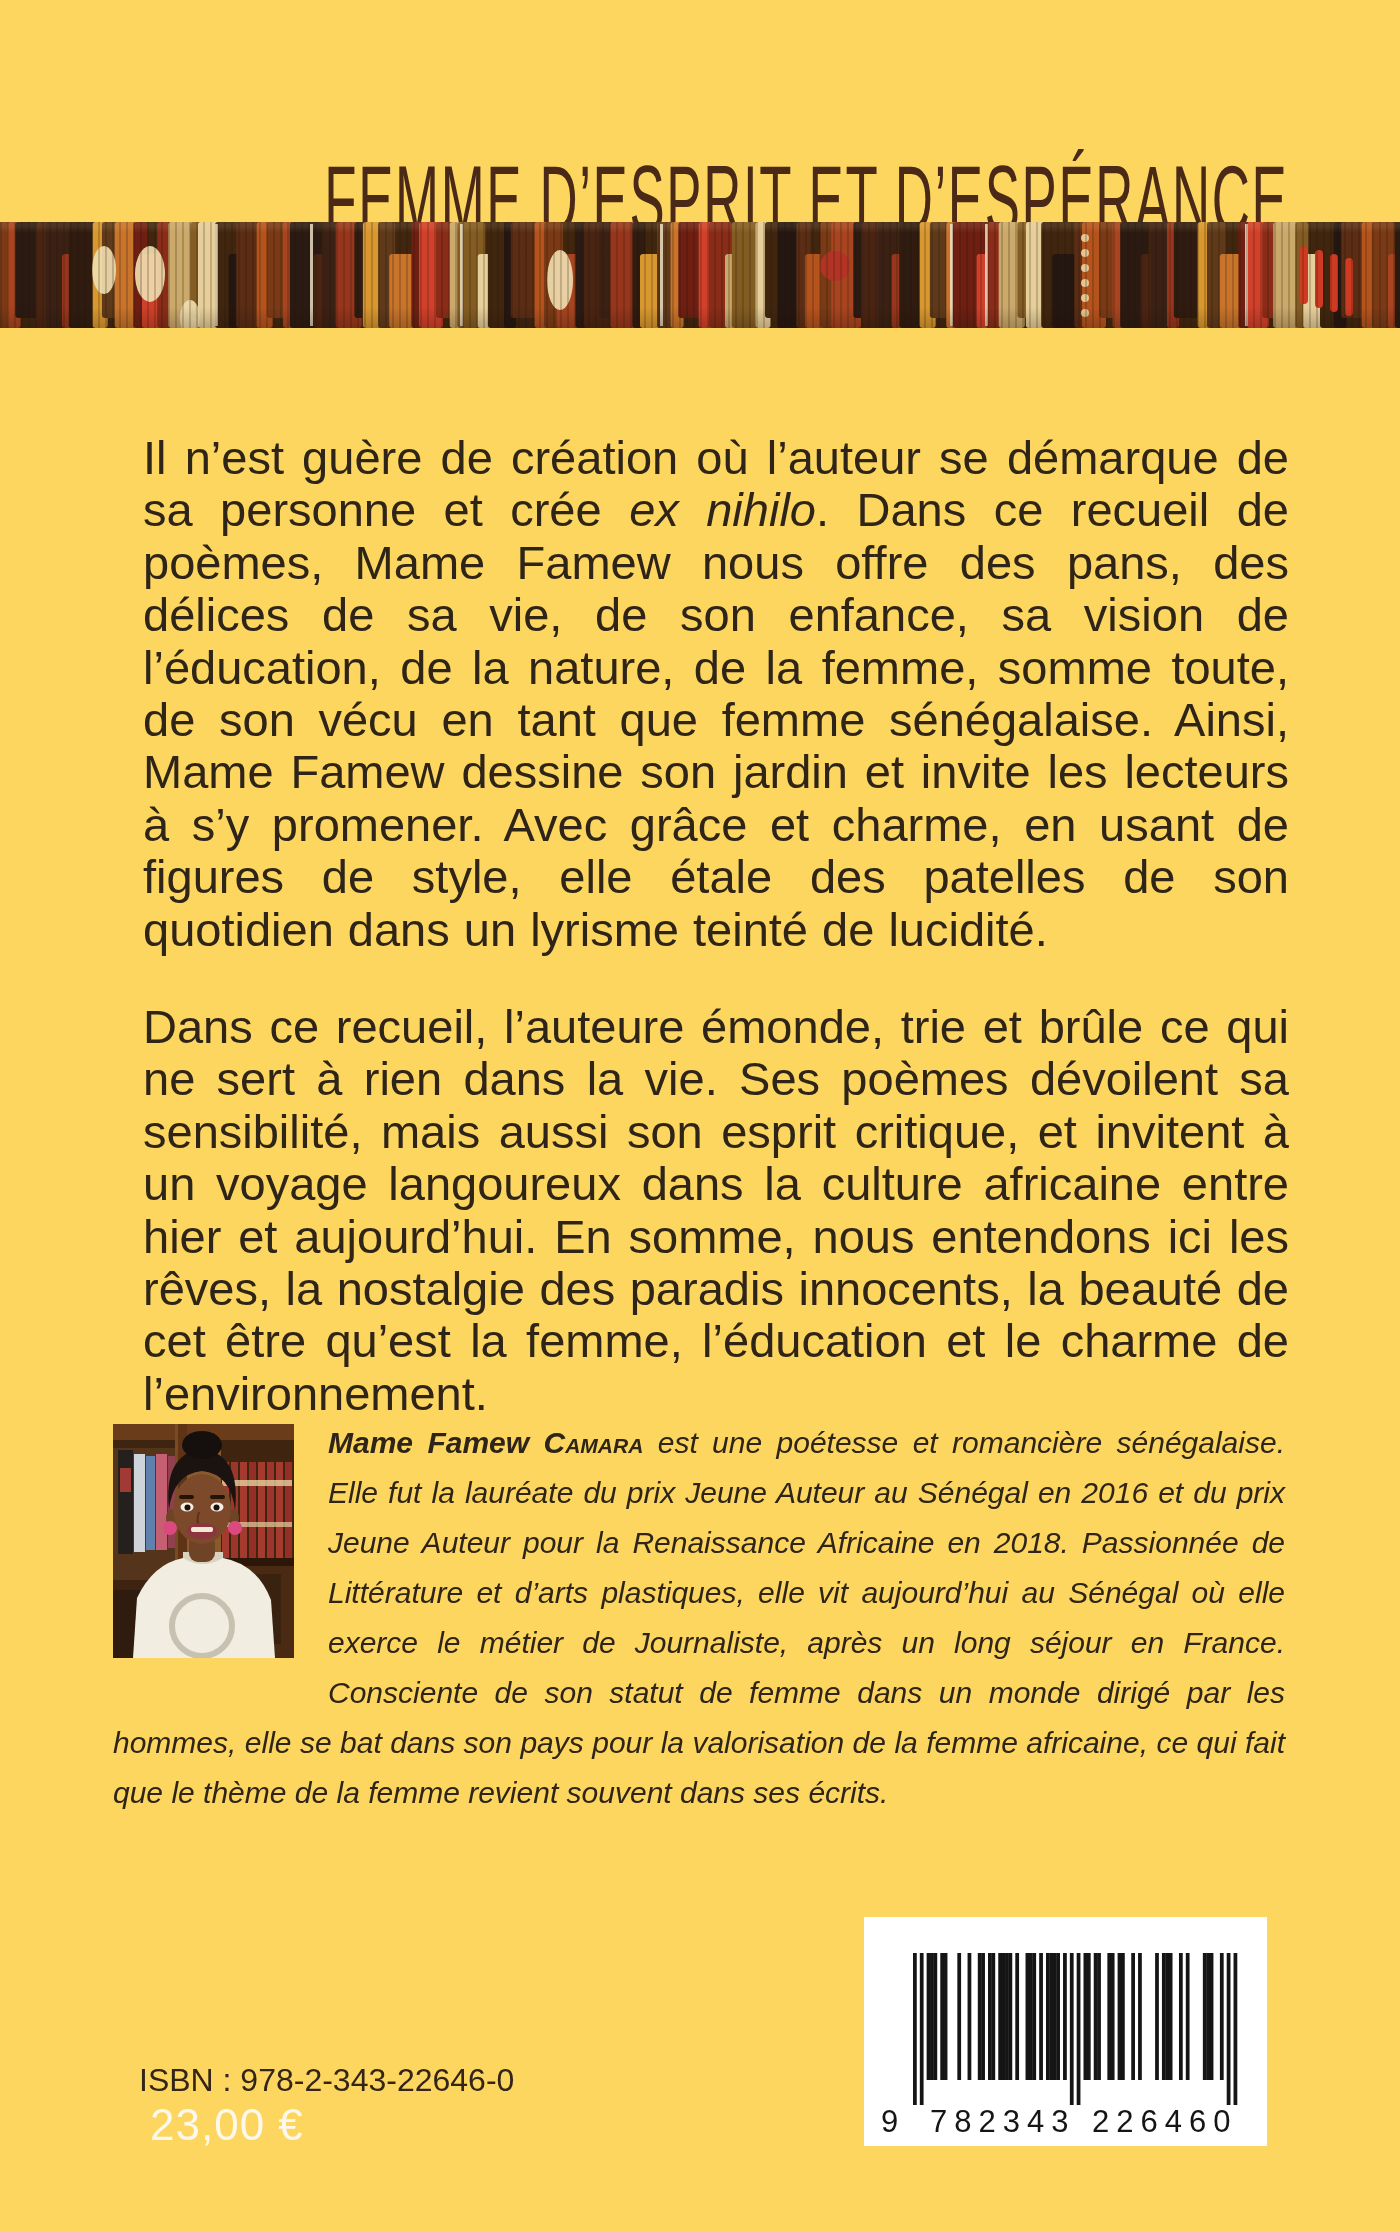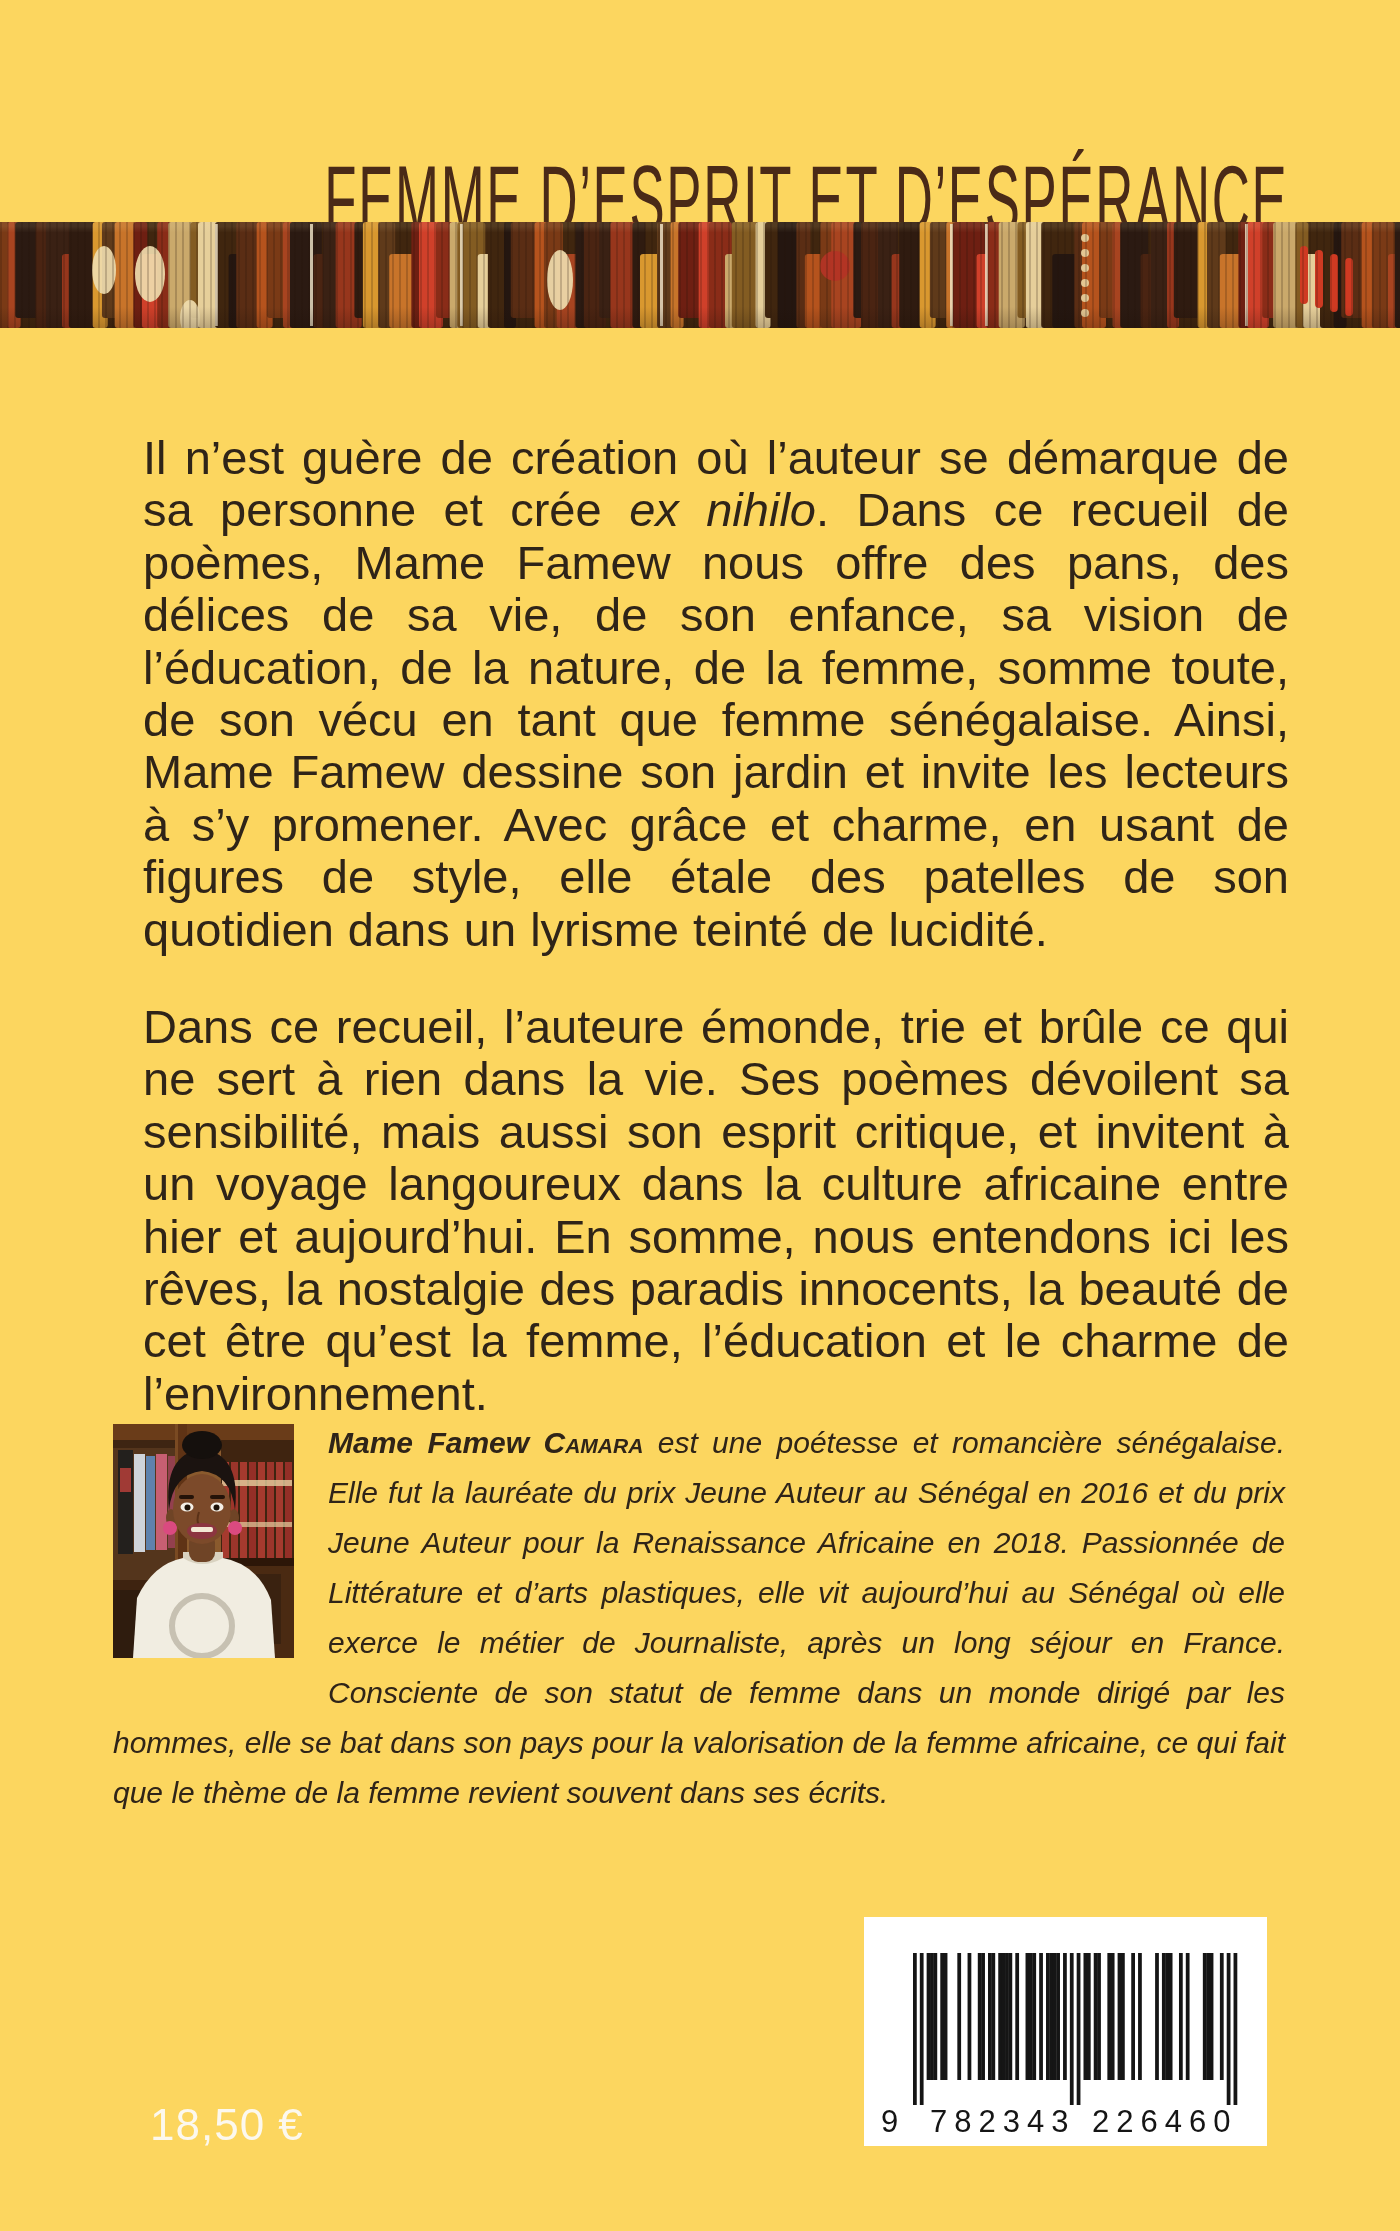--- a/index.html
+++ b/index.html
@@ -288,21 +288,22 @@
       <circle cx="74.5" cy="83.5" r="3" fill="#1d1208"></circle>
       <circle cx="103.5" cy="83.5" r="3" fill="#1d1208"></circle>
       <path d="M86 88 q-3 9 0 13" stroke="#5a3118" stroke-width="2" fill="none"></path>
       <ellipse cx="89" cy="107" rx="15" ry="8" fill="#8c3540"></ellipse>
       <rect x="78" y="103" width="22" height="5" rx="2" fill="#f3e8d4"></rect>
       <circle cx="89" cy="202" r="30" fill="none" stroke="#b8b2a2" stroke-width="6" opacity="0.75"></circle>
     </svg>
     <span class="name">Mame Famew </span><span class="smallcaps">Camara</span><span> est une poétesse et romancière sénégalaise. Elle fut la lauréate du prix Jeune Auteur au Sénégal en 2016 et du prix Jeune Auteur pour la Renaissance Africaine en 2018. Passionnée de Littérature et d’arts plastiques, elle vit aujourd’hui au Sénégal où elle exerce le métier de Journaliste, après un long séjour en France. Consciente de son statut de femme dans un monde dirigé par les hommes, elle se bat dans son pays pour la valorisation de la femme africaine, ce qui fait que le thème de la femme revient souvent dans ses écrits.</span>
   </div>
 
-  <p class="price">18,50 €</p>
+  <p class="isbn">ISBN : 978-2-343-22646-0</p>
+  <p class="price">23,00 €</p>
 
   <div class="barcode-box">
     <svg viewBox="0 0 403 229">
       <g id="bc-bars">
           <rect x="49.00" y="36" width="3.76" height="152" fill="#151515"></rect>
           <rect x="55.82" y="36" width="3.76" height="152" fill="#151515"></rect>
           <rect x="62.64" y="36" width="3.76" height="127" fill="#151515"></rect>
           <rect x="66.05" y="36" width="3.76" height="127" fill="#151515"></rect>
           <rect x="69.46" y="36" width="3.76" height="127" fill="#151515"></rect>
           <rect x="76.28" y="36" width="3.76" height="127" fill="#151515"></rect>

